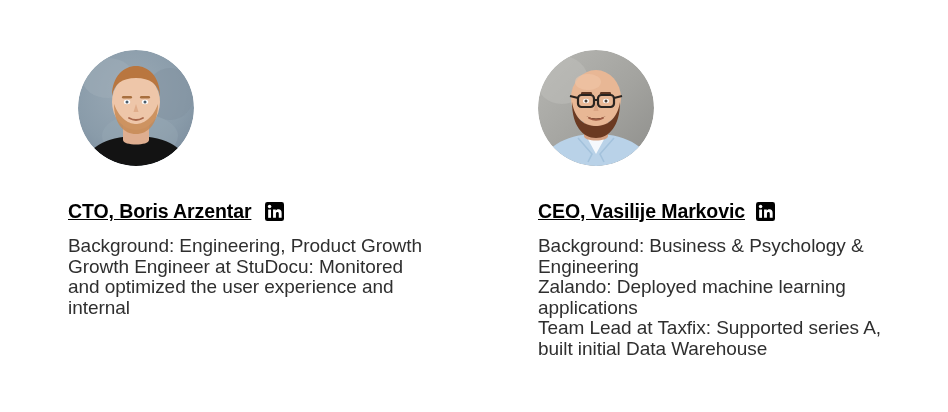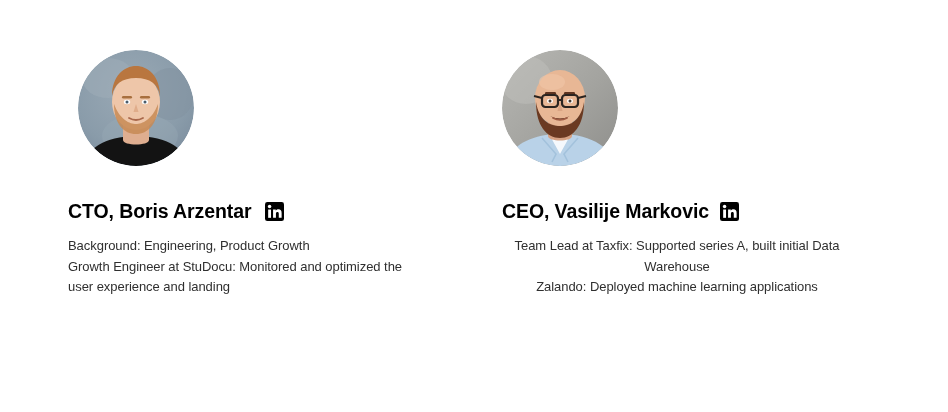--- a/index.html
+++ b/index.html
@@ -22,21 +22,21 @@
     top: 0;
     width: 948px;
     height: 412px;
   }
 
   .profile-card {
     position: absolute;
     top: 50px;
   }
   .profile-card.left  { left: 68px;  width: 400px; }
-  .profile-card.right { left: 502px; width: 400px; text-align: center; }
+  .profile-card.right { left: 538px; width: 400px; }
 
   
   .avatar {
     width: 116px;
     height: 116px;
     border-radius: 50%;
     overflow: hidden;
     position: relative;
     margin-left: 10px;
   }
@@ -51,35 +51,36 @@
     margin-top: 34px;
     height: 22px;
   }
   .person-name {
     font-size: 19.5px;
     font-weight: bold;
     color: #000000;
     letter-spacing: -0.1px;
     white-space: nowrap;
     line-height: 22px;
+    text-decoration: underline;
   }
   .linkedin-icon {
     margin-left: 14px;
     width: 19px;
     height: 19px;
     flex: 0 0 auto;
     display: block;
   }
   .profile-card.right .linkedin-icon { margin-left: 11px; }
   .linkedin-icon svg { display: block; width: 19px; height: 19px; }
 
   
   .bio {
     margin-top: 14px;
-    font-size: 13px;
+    font-size: 19px;
     line-height: 20.6px;
     color: #2f2f2f;
     letter-spacing: -0.05px;
   }
   .bio-line { white-space: nowrap; }
   .bio-line.wrap { white-space: normal; }
   .profile-card.left  .bio { width: 345px; }
   .profile-card.right .bio { width: 350px; }
 </style>
 </head>
@@ -138,21 +139,21 @@
           <rect x="0" y="0" width="24" height="24" rx="3" fill="#000000"></rect>
           <rect x="4" y="9.5" width="3.6" height="10.5" fill="#ffffff"></rect>
           <circle cx="5.8" cy="5.6" r="2.2" fill="#ffffff"></circle>
           <path d="M10.2 9.5 h3.4 v1.5 c0.8 -1.3 2.2 -1.8 3.5 -1.8 c2.5 0 3.9 1.6 3.9 4.6 V20 h-3.6 v-5.3 c0 -1.4 -0.5 -2.2 -1.7 -2.2 c -1.2 0 -1.9 0.8 -1.9 2.3 V20 h-3.6 Z" fill="#ffffff"></path>
         </svg>
       </span>
     </div>
 
     <div class="bio">
       <div class="bio-line">Background: Engineering, Product Growth</div>
-      <div class="bio-line wrap">Growth Engineer at StuDocu: Monitored and optimized the user experience and landing</div>
+      <div class="bio-line wrap">Growth Engineer at StuDocu: Monitored and optimized the user experience and internal</div>
     </div>
   </div>
 
   <div class="profile-card right">
 
     <div class="avatar">
       <svg viewBox="0 0 116 116" xmlns="http://www.w3.org/2000/svg">
         <defs>
           <clipPath id="clipR">
               <circle cx="58" cy="58" r="58"></circle>
@@ -208,18 +209,19 @@
         <svg viewBox="0 0 24 24" xmlns="http://www.w3.org/2000/svg">
           <rect x="0" y="0" width="24" height="24" rx="3" fill="#000000"></rect>
           <rect x="4" y="9.5" width="3.6" height="10.5" fill="#ffffff"></rect>
           <circle cx="5.8" cy="5.6" r="2.2" fill="#ffffff"></circle>
           <path d="M10.2 9.5 h3.4 v1.5 c0.8 -1.3 2.2 -1.8 3.5 -1.8 c2.5 0 3.9 1.6 3.9 4.6 V20 h-3.6 v-5.3 c0 -1.4 -0.5 -2.2 -1.7 -2.2 c -1.2 0 -1.9 0.8 -1.9 2.3 V20 h-3.6 Z" fill="#ffffff"></path>
         </svg>
       </span>
     </div>
 
     <div class="bio">
+      <div class="bio-line wrap">Background: Business &amp; Psychology &amp; Engineering</div>
+      <div class="bio-line wrap">Zalando: Deployed machine learning applications</div>
       <div class="bio-line wrap">Team Lead at Taxfix: Supported series A, built initial Data Warehouse</div>
-      <div class="bio-line wrap">Zalando: Deployed machine learning applications</div>
     </div>
   </div>
 
 </div>
 
 </body></html>

